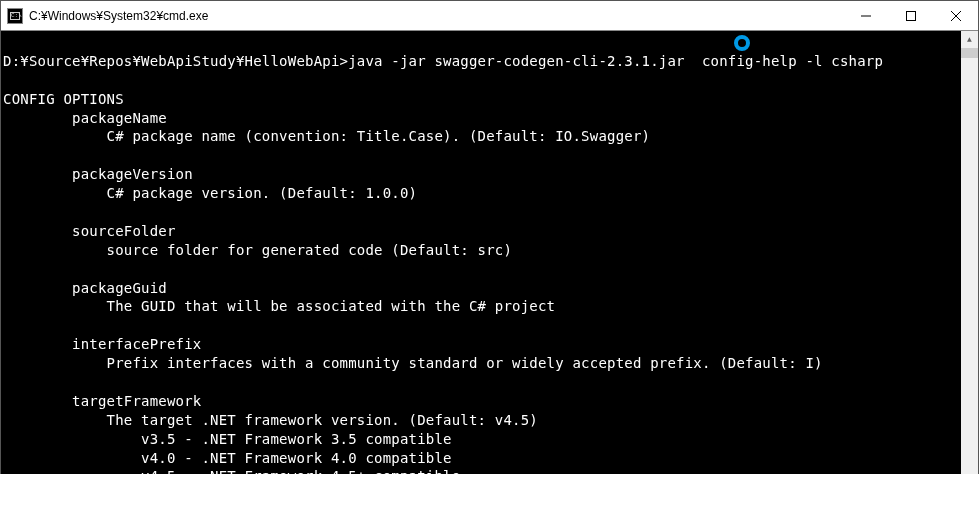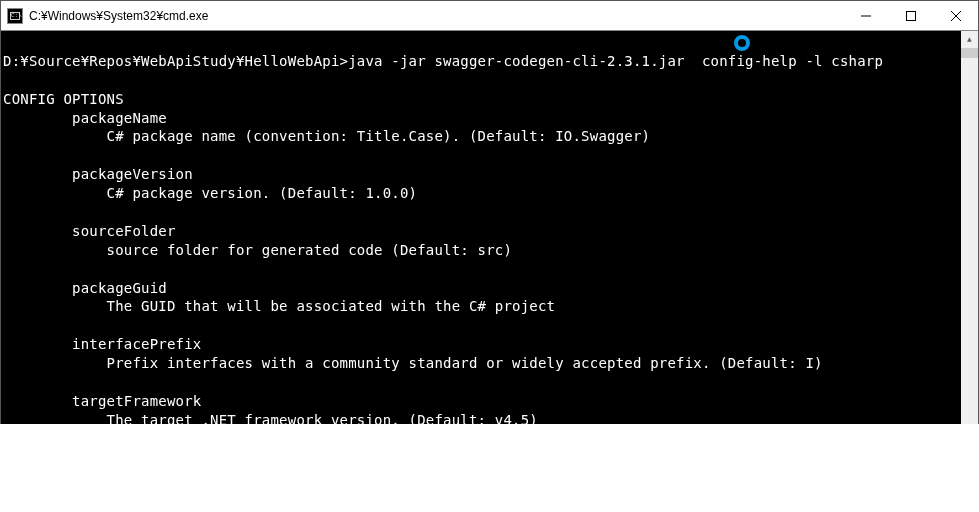--- a/index.html
+++ b/index.html
@@ -7,21 +7,21 @@
       padding: 0;
       box-sizing: border-box;
     }
     body {
       font-family: "Consolas", "Courier New", monospace;
       background: #fff;
       overflow: hidden;
     }
     .window {
       width: 979px;
-      height: 424px;
+      height: 474px;
       border: 1px solid #555;
       background: #fff;
       display: flex;
       flex-direction: column;
     }
     .titlebar {
       height: 30px;
       background: #fff;
       display: flex;
       align-items: center;

